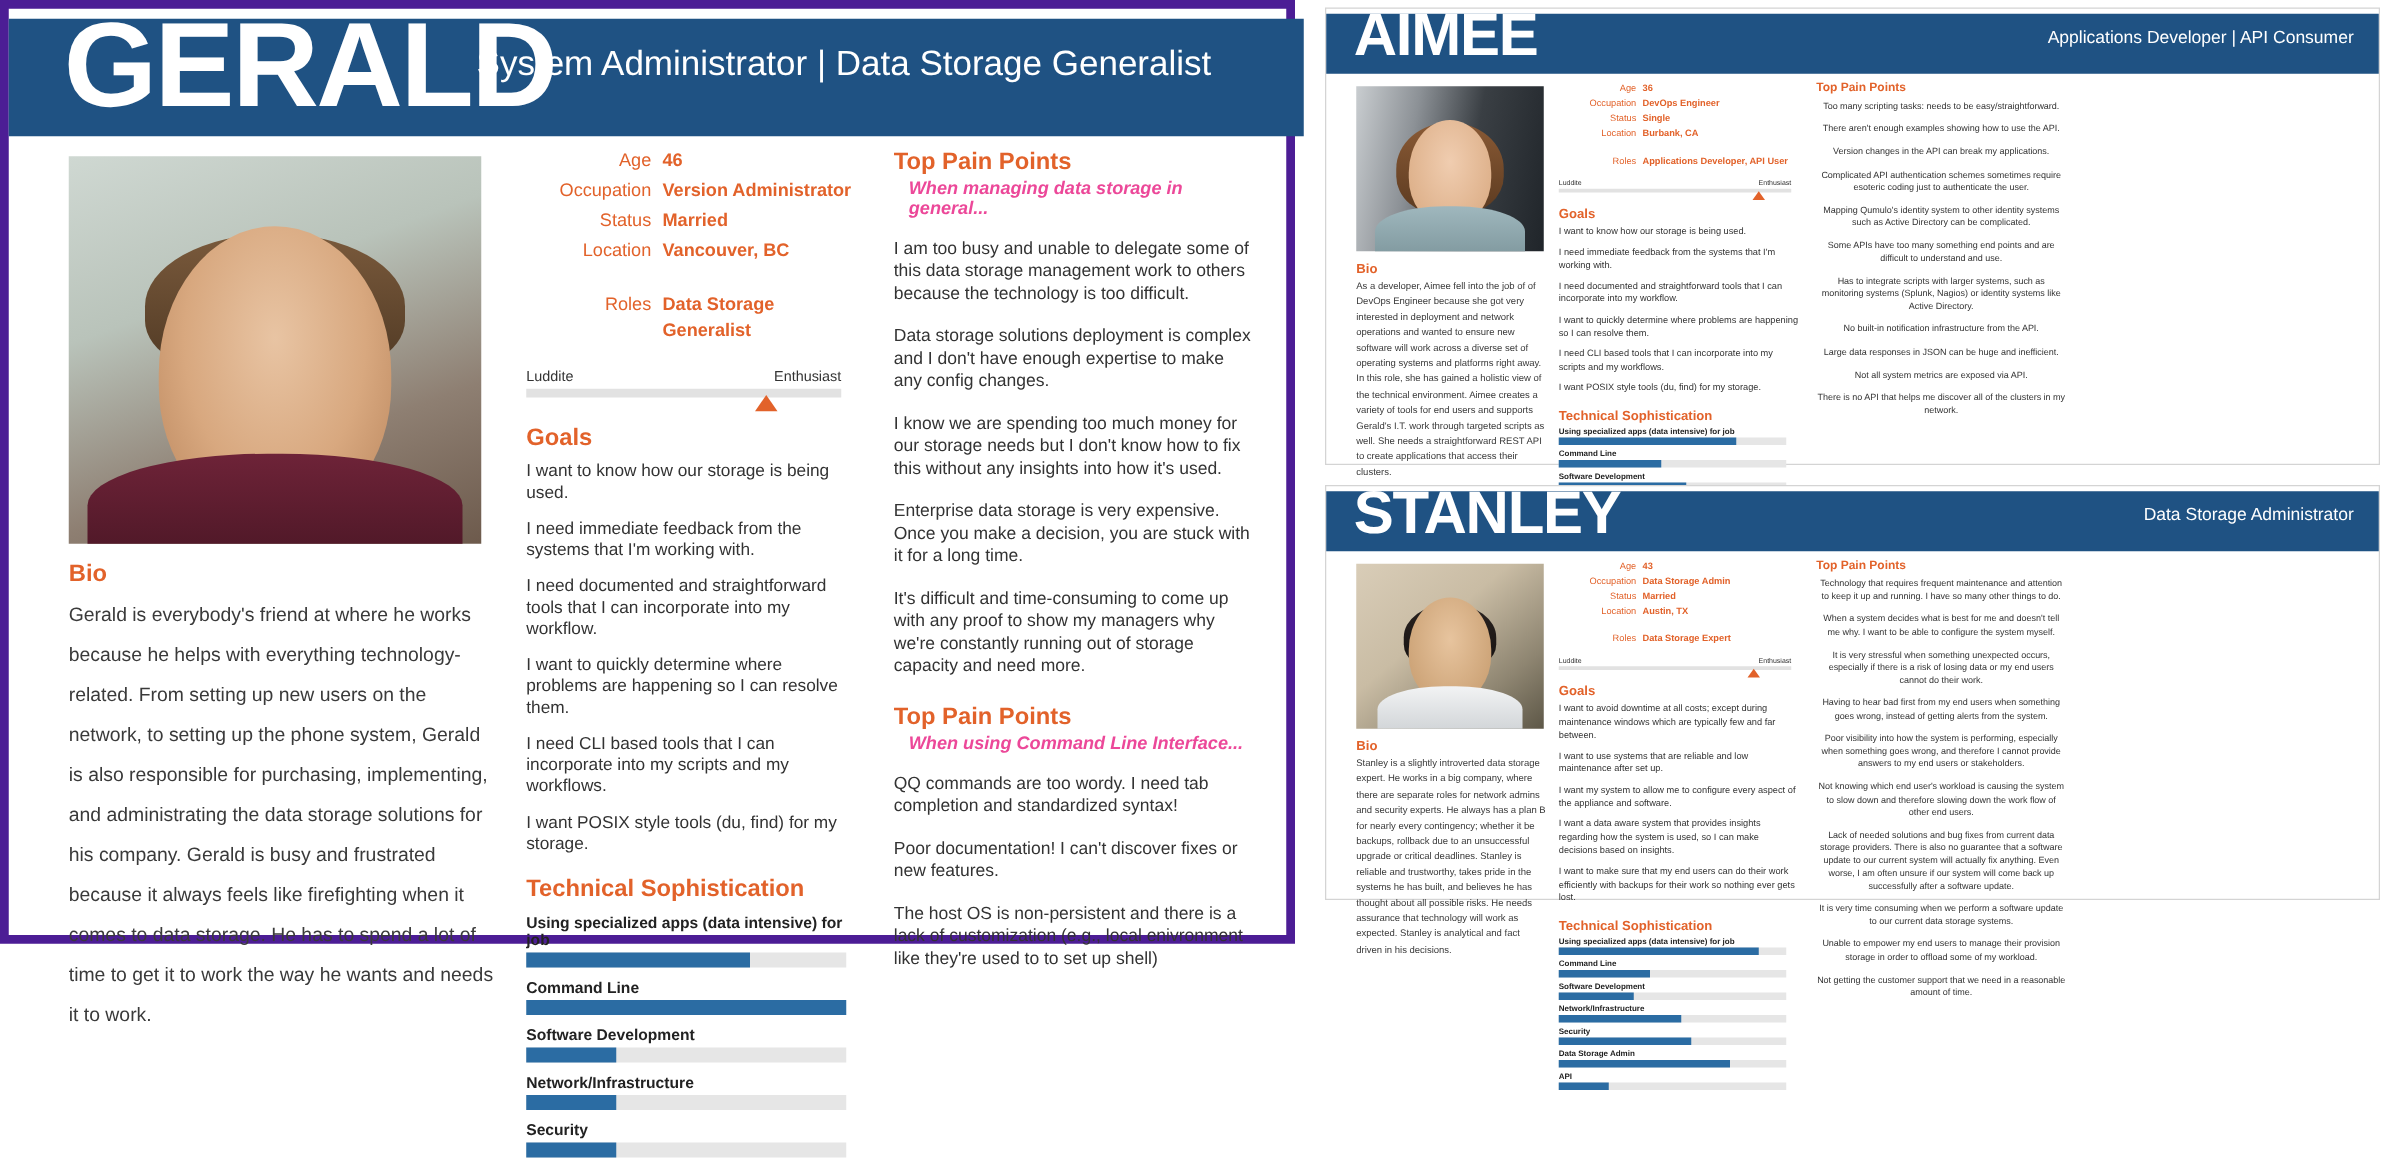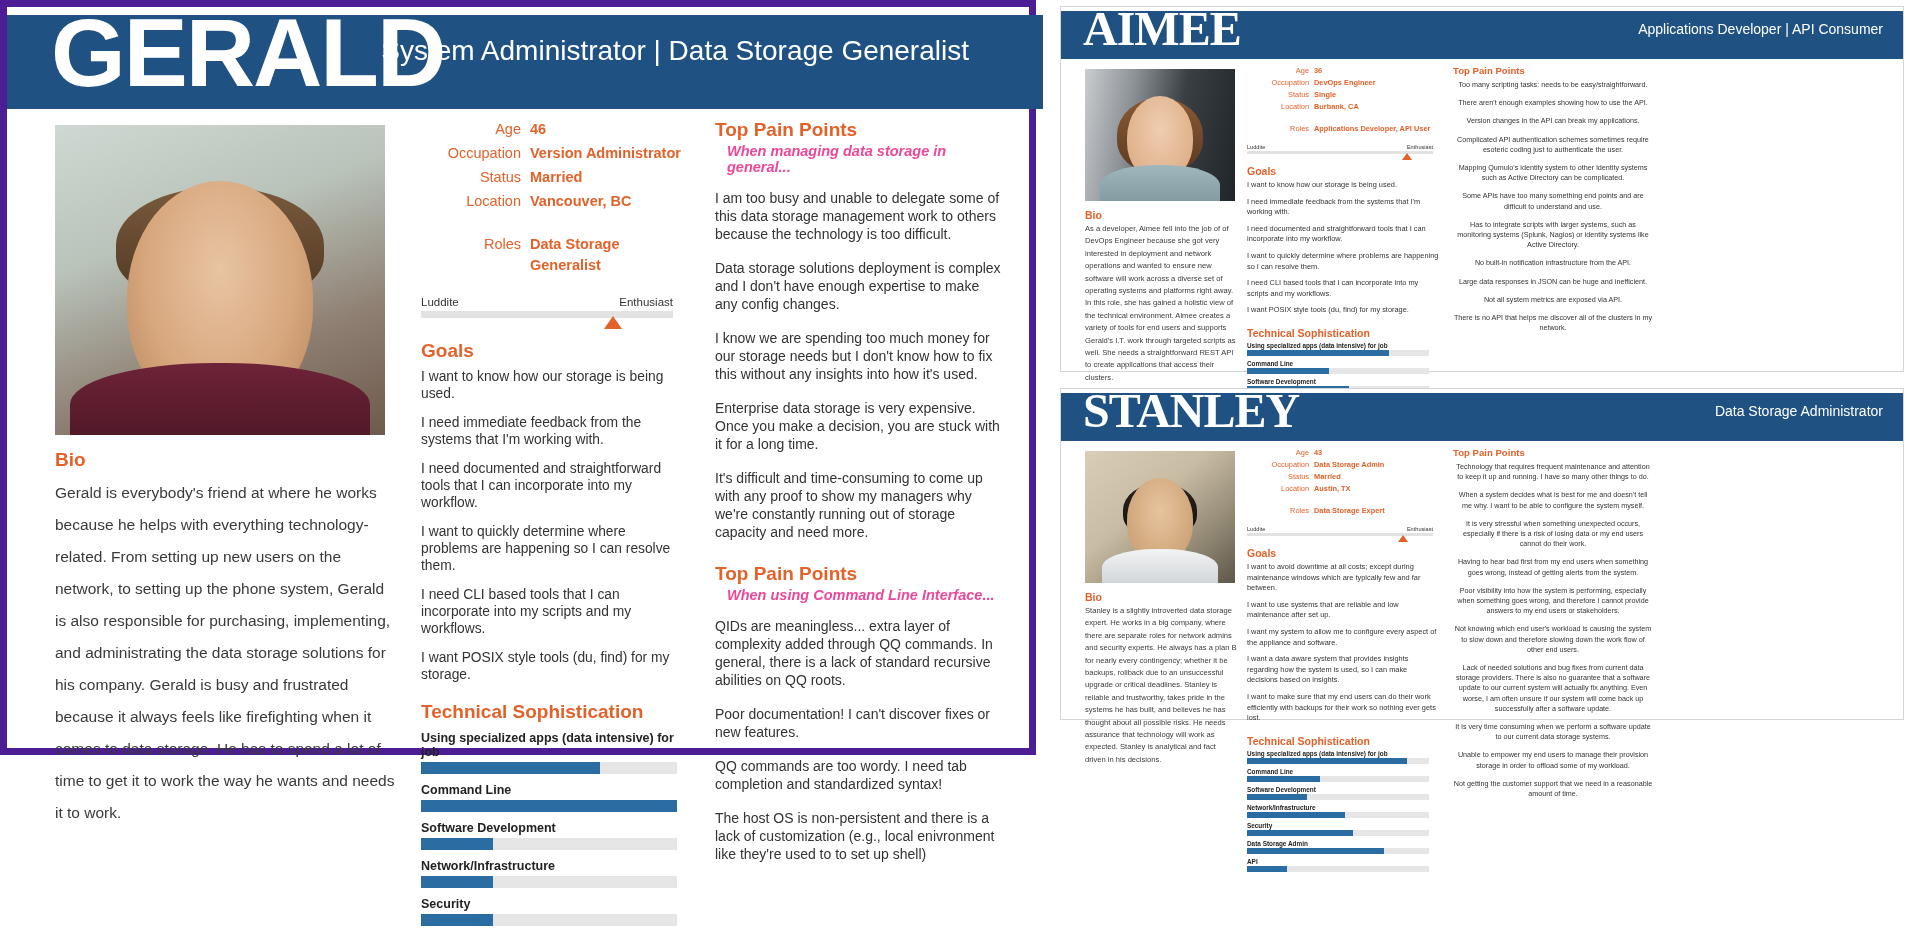--- a/index.html
+++ b/index.html
@@ -95,21 +95,21 @@
   .pp-item { font-size:14px; color:#333; line-height:18px; margin-bottom:16px; }
   .pp-block2 { margin-top:22px; }
 
   
   .small-card { position:absolute; background:#fff; border:1px solid #d4d4d4; }
   .sc-aimee { left:1060px; top:6px; width:844px; height:366px; }
   .sc-stanley { left:1060px; top:388px; width:844px; height:332px; }
   .sc-header { position:absolute; left:0; top:4px; width:100%; height:48px; background:#1f5283; }
   .sc-name {
     position:absolute; left:22px; top:-4px; font-size:48px; font-weight:bold;
-    color:#fff; letter-spacing:-1px; line-height:52px;font-family:Liberation Serif, serif;
+    color:#fff; letter-spacing:-1px; line-height:52px;
   }
   .sc-subtitle { position:absolute; right:20px; top:14px; font-size:14px; color:#fff; font-weight:300; }
 
   .sc-photo { position:absolute; left:24px; top:62px; width:150px; height:132px; overflow:hidden; }
   .sc-photo.rack { background:linear-gradient(100deg,#c9cdd0 0%,#8c9196 30%,#3a3f44 60%,#20252a 100%); }
   .sc-photo.office { background:linear-gradient(140deg,#d9cdb8 0%,#c9bca4 40%,#8e8571 75%,#5d5747 100%); }
   .sc-photo .f {
     position:absolute; left:50%; top:52%; transform:translate(-50%,-50%);
     width:66px; height:84px; border-radius:50% 50% 45% 45%;
   }
@@ -264,23 +264,22 @@
       <div class="pp-sub">When managing data storage in general...</div>
       <div class="pp-item">I am too busy and unable to delegate some of this data storage management work to others because the technology is too difficult.</div>
       <div class="pp-item">Data storage solutions deployment is complex and I don't have enough expertise to make any config changes.</div>
       <div class="pp-item">I know we are spending too much money for our storage needs but I don't know how to fix this without any insights into how it's used.</div>
       <div class="pp-item">Enterprise data storage is very expensive. Once you make a decision, you are stuck with it for a long time.</div>
       <div class="pp-item">It's difficult and time-consuming to come up with any proof to show my managers why we're constantly running out of storage capacity and need more.</div>
 
       <div class="pp-block2">
         <div class="pp-title">Top Pain Points</div>
         <div class="pp-sub">When using Command Line Interface...</div>
-        <div class="pp-item">QIDs are meaningless... extra layer of complexity added through QQ commands. In general, there is a lack of standard recursive abilities on QQ roots.</div>
+        <div class="pp-item">QQ commands are too wordy. I need tab completion and standardized syntax!</div>
         <div class="pp-item">Poor documentation! I can't discover fixes or new features.</div>
-        <div class="pp-item">QQ commands are too wordy. I need tab completion and standardized syntax!</div>
         <div class="pp-item">The host OS is non-persistent and there is a lack of customization (e.g., local enivronment like they're used to to set up shell)</div>
       </div>
     </div>
   </div>
 
   <div class="small-card sc-aimee">
     <div class="sc-header"></div>
     <div class="sc-name">AIMEE</div>
     <div class="sc-subtitle">Applications Developer | API Consumer</div>
 

